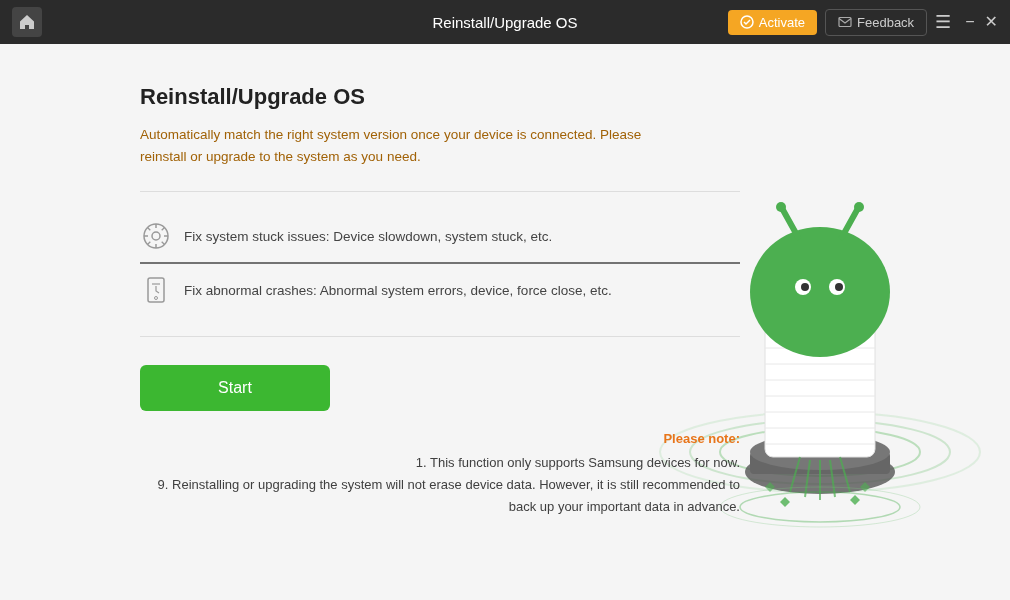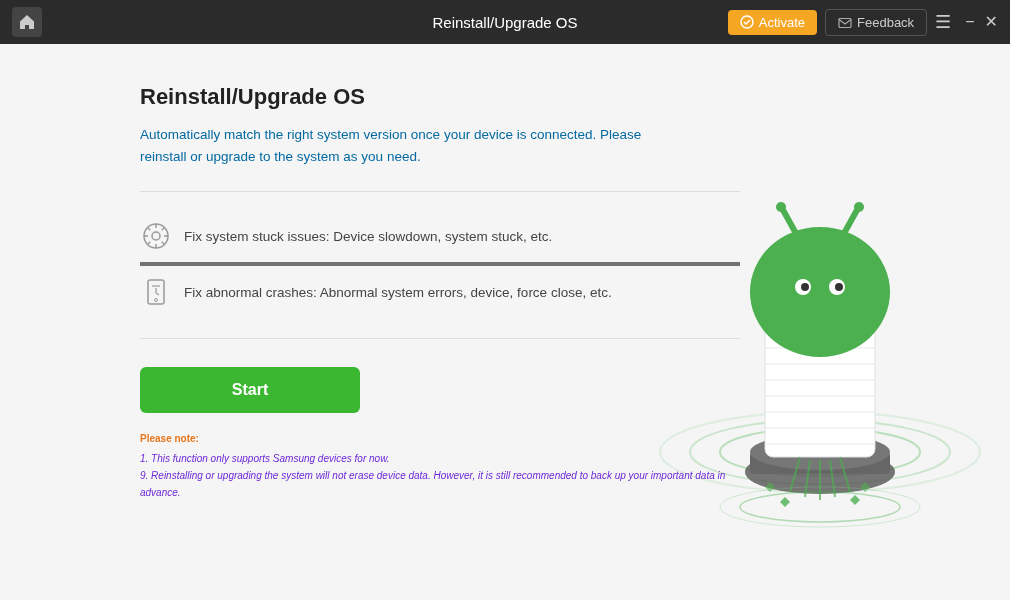--- a/index.html
+++ b/index.html
@@ -64,21 +64,21 @@
     }
     .feedback-btn {
       background: transparent;
       color: #ccc;
       border: 1px solid #555;
       border-radius: 4px;
       padding: 5px 12px;
       font-size: 13px;
       cursor: pointer;
       display: flex;
-      align-items: flex-end;
+      align-items: center;
       gap: 5px;
     }
     .win-controls {
       display: flex;
       align-items: center;
       gap: 10px;
       margin-left: 6px;
     }
     .win-btn {
       color: #ccc;
@@ -114,21 +114,21 @@
 
     .page-title {
       font-size: 22px;
       font-weight: 700;
       color: #222;
       margin-bottom: 14px;
     }
 
     .description {
       font-size: 13.5px;
-      color: #0369a1;
+      color: #a16207;
       line-height: 1.6;
       margin-bottom: 24px;
       max-width: 520px;
     }
 
     .divider {
       border: none;
       border-top: 1px solid #ddd;
       margin-bottom: 18px;
     }
@@ -137,21 +137,21 @@
       list-style: none;
       margin-bottom: 20px;
     }
     .feature-item {
       display: flex;
       align-items: center;
       gap: 12px;
       padding: 10px 0;
       font-size: 13.5px;
       color: #444;
-      border-bottom: 4px solid #737373;
+      border-bottom: 2px solid #737373;
     }
     .feature-item:last-child {
       border-bottom: none;
     }
     .feature-icon {
       width: 32px;
       height: 32px;
       flex-shrink: 0;
       display: flex;
       align-items: center;
@@ -162,41 +162,41 @@
     .icon-svg {
       width: 28px;
       height: 28px;
     }
 
     .start-btn {
       background: #3cb731;
       color: #fff;
       border: none;
       border-radius: 6px;
-      width: 220px;
+      width: 190px;
       height: 46px;
       font-size: 16px;
-      font-weight: 700;
+      font-weight: 400;
       cursor: pointer;
       margin-bottom: 20px;
       margin-top: 10px;
     }
 
     .note-section {
-      font-size: 10px;
+      font-size: 13px;
+      text-align: right;
     }
     .note-title {
       color: #e8751a;
       font-weight: 600;
       margin-bottom: 6px;
     }
     .note-text {
-      color: #6d28d9;
+      color: #404040;
       line-height: 1.7;
-      font-style: italic;
     }
 
     
     .mascot-area {
       position: absolute;
       right: 0;
       top: 0;
       width: 380px;
       height: 556px;
       display: flex;

